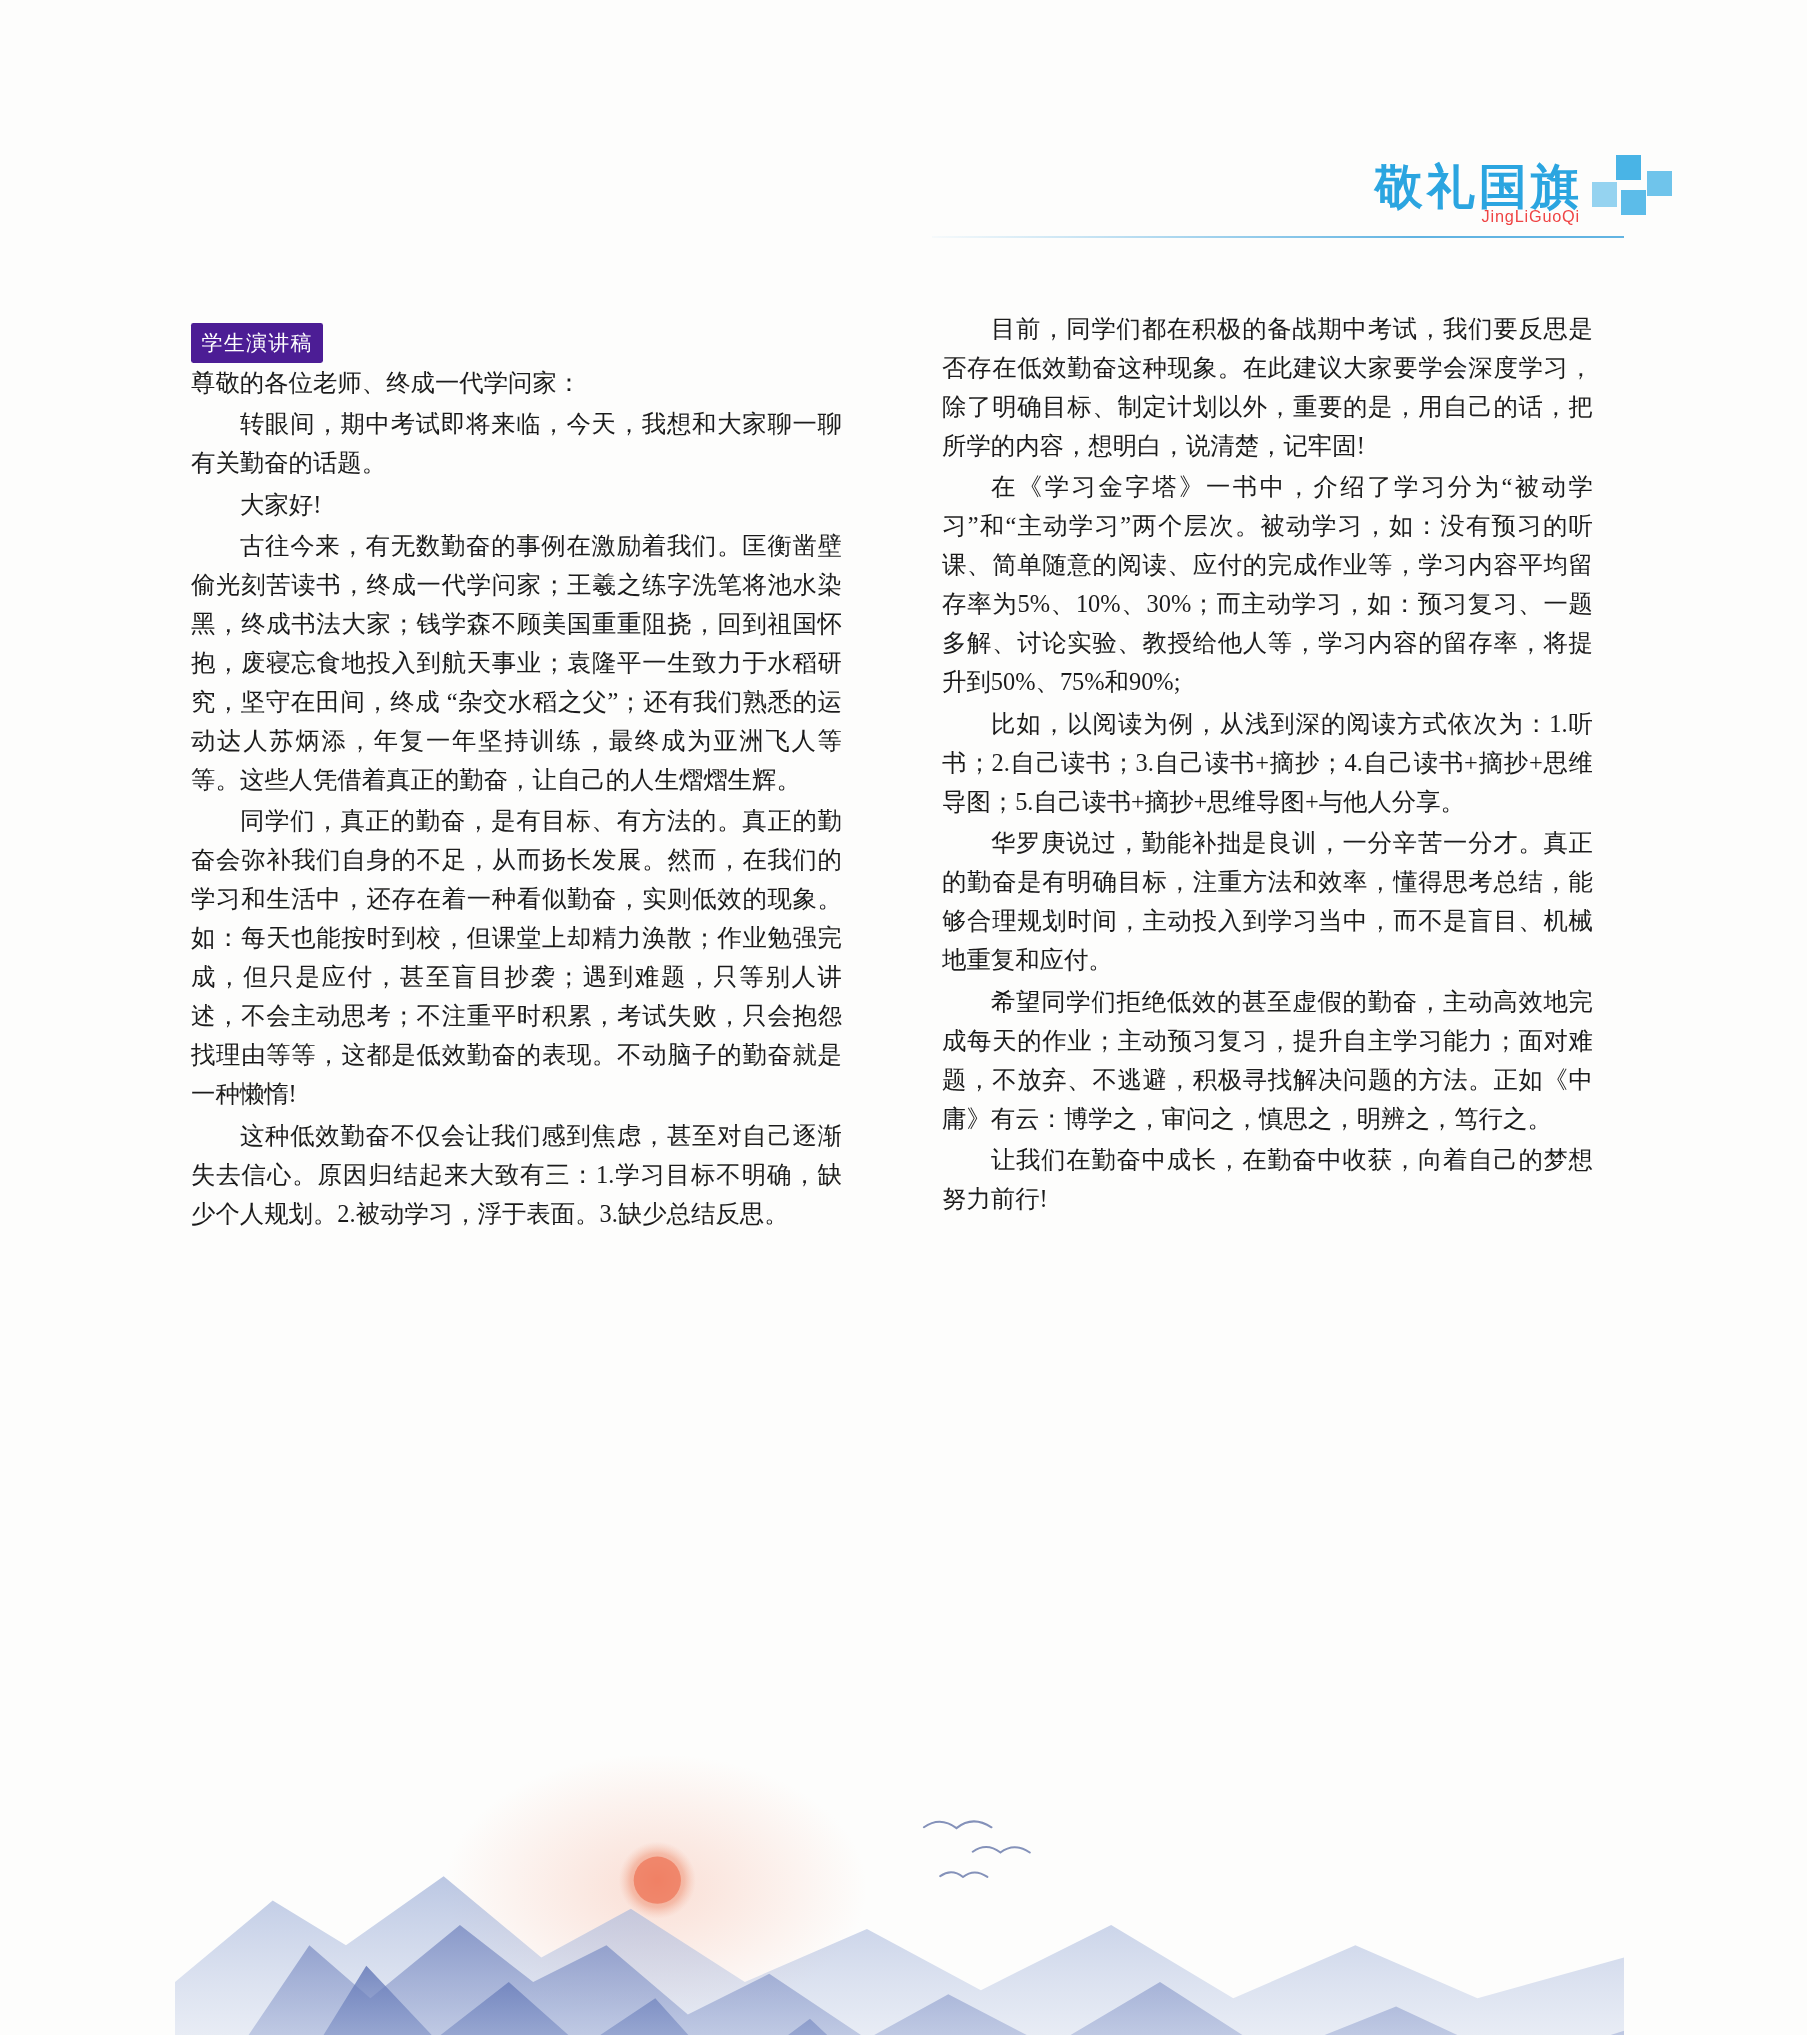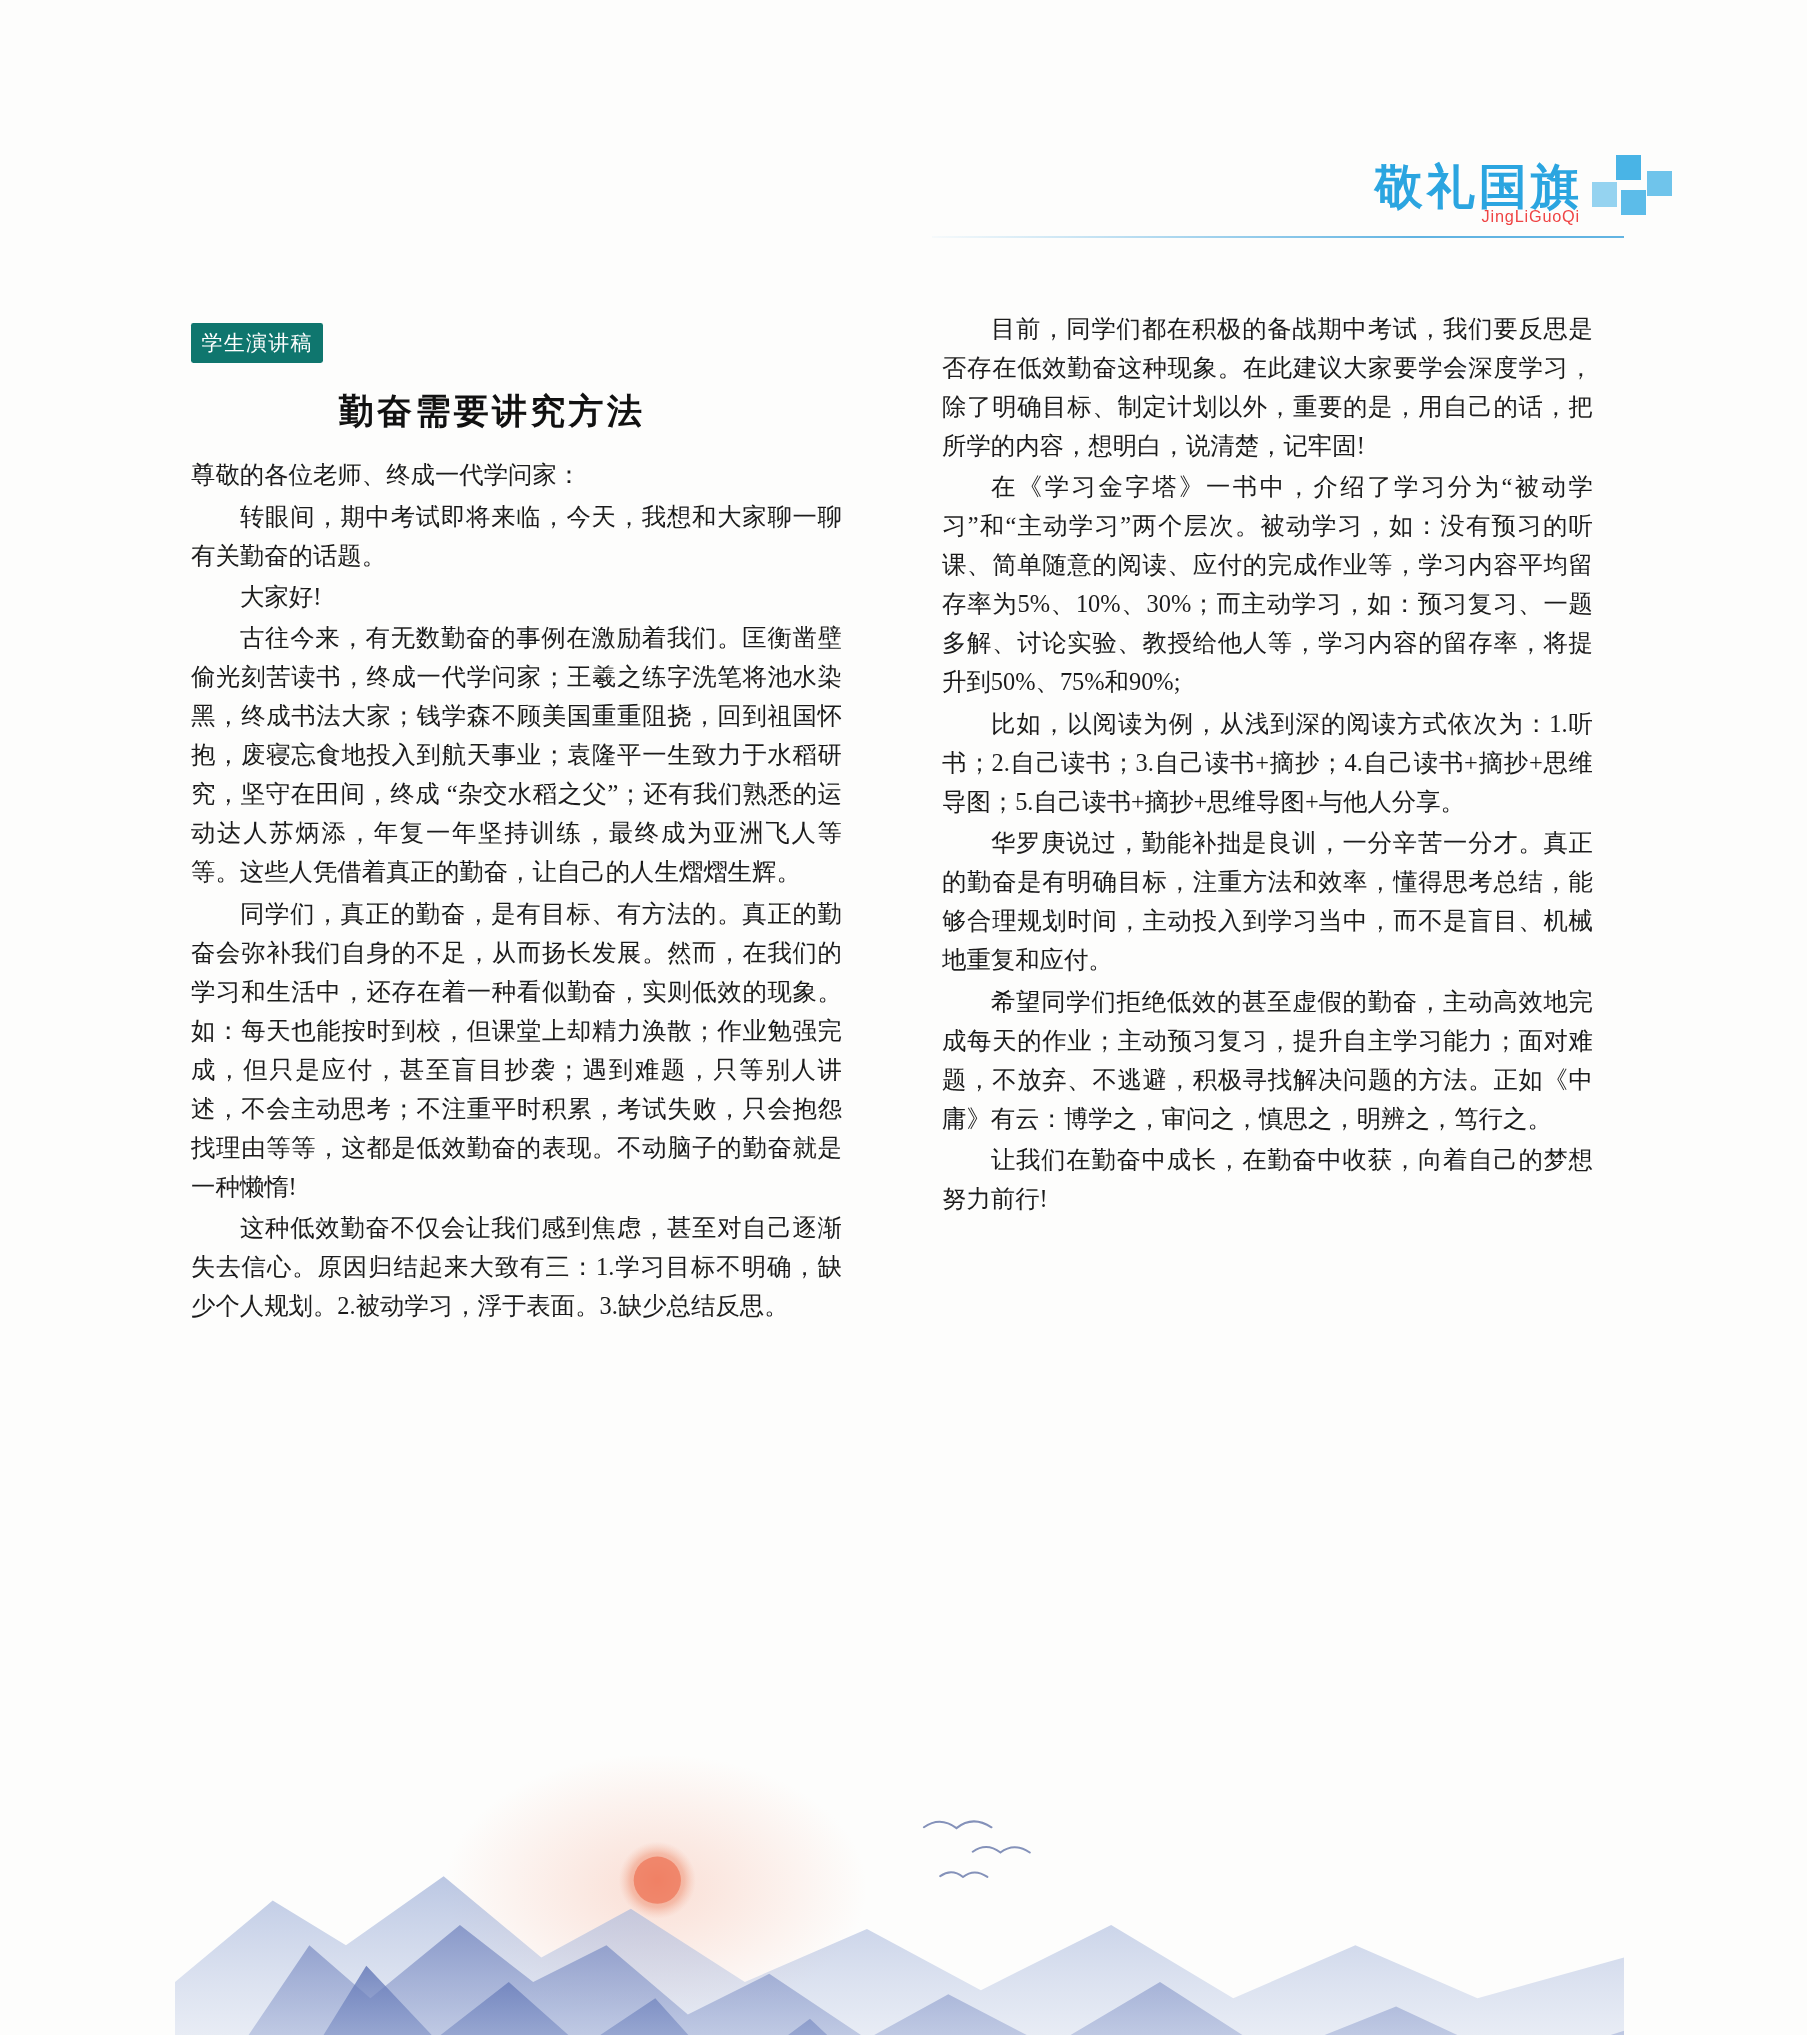--- a/index.html
+++ b/index.html
@@ -83,29 +83,28 @@
     line-height: 39px;
     color: #1b1b1b;
     text-align: justify;
     letter-spacing: 0px;
   }
   .col-left  { left: 191px; }
   .col-right { left: 942px; top: 309px; }
 
   .tag {
     display: inline-block;
-    background: #0f766e;
+    background: #4c1d95;
     color: #ffffff;
     font-family: "Liberation Sans", sans-serif;
     font-size: 21px;
     line-height: 21px;
     letter-spacing: 1.2px;
     padding: 9px 10.6px 9.8px 10.6px;
     border-radius: 2.4px;
-    margin-bottom: 29px;
   }
 
   .article-title {
     font-family: "Liberation Serif", serif;
     font-weight: bold;
     font-size: 35px;
     letter-spacing: 3.3px;
     text-align: center;
     color: #111111;
     margin: 0 0 24.4px 0;
@@ -141,21 +140,20 @@
     <div class="deco-squares">
       <span class="sq s1"></span>
       <span class="sq s2"></span>
       <span class="sq s3"></span>
       <span class="sq s4"></span>
     </div>
   </div>
 
   <div class="col col-left">
     <div class="tag">学生演讲稿</div>
-    <div class="article-title">勤奋需要讲究方法</div>
 
     <p>尊敬的各位老师、终成一代学问家：</p>
     <p class="ind">转眼间，期中考试即将来临，今天，我想和大家聊一聊有关勤奋的话题。</p>
     <p class="ind">大家好!</p>
     <p class="ind">古往今来，有无数勤奋的事例在激励着我们。匡衡凿壁偷光刻苦读书，终成一代学问家；王羲之练字洗笔将池水染黑，终成书法大家；钱学森不顾美国重重阻挠，回到祖国怀抱，废寝忘食地投入到航天事业；袁隆平一生致力于水稻研究，坚守在田间，终成 “杂交水稻之父”；还有我们熟悉的运动达人苏炳添，年复一年坚持训练，最终成为亚洲飞人等等。这些人凭借着真正的勤奋，让自己的人生熠熠生辉。</p>
     <p class="ind">同学们，真正的勤奋，是有目标、有方法的。真正的勤奋会弥补我们自身的不足，从而扬长发展。然而，在我们的学习和生活中，还存在着一种看似勤奋，实则低效的现象。如：每天也能按时到校，但课堂上却精力涣散；作业勉强完成，但只是应付，甚至盲目抄袭；遇到难题，只等别人讲述，不会主动思考；不注重平时积累，考试失败，只会抱怨找理由等等，这都是低效勤奋的表现。不动脑子的勤奋就是一种懒惰!</p>
     <p class="ind">这种低效勤奋不仅会让我们感到焦虑，甚至对自己逐渐失去信心。原因归结起来大致有三：1.学习目标不明确，缺少个人规划。2.被动学习，浮于表面。3.缺少总结反思。</p>
   </div>
 
   <div class="col col-right">

